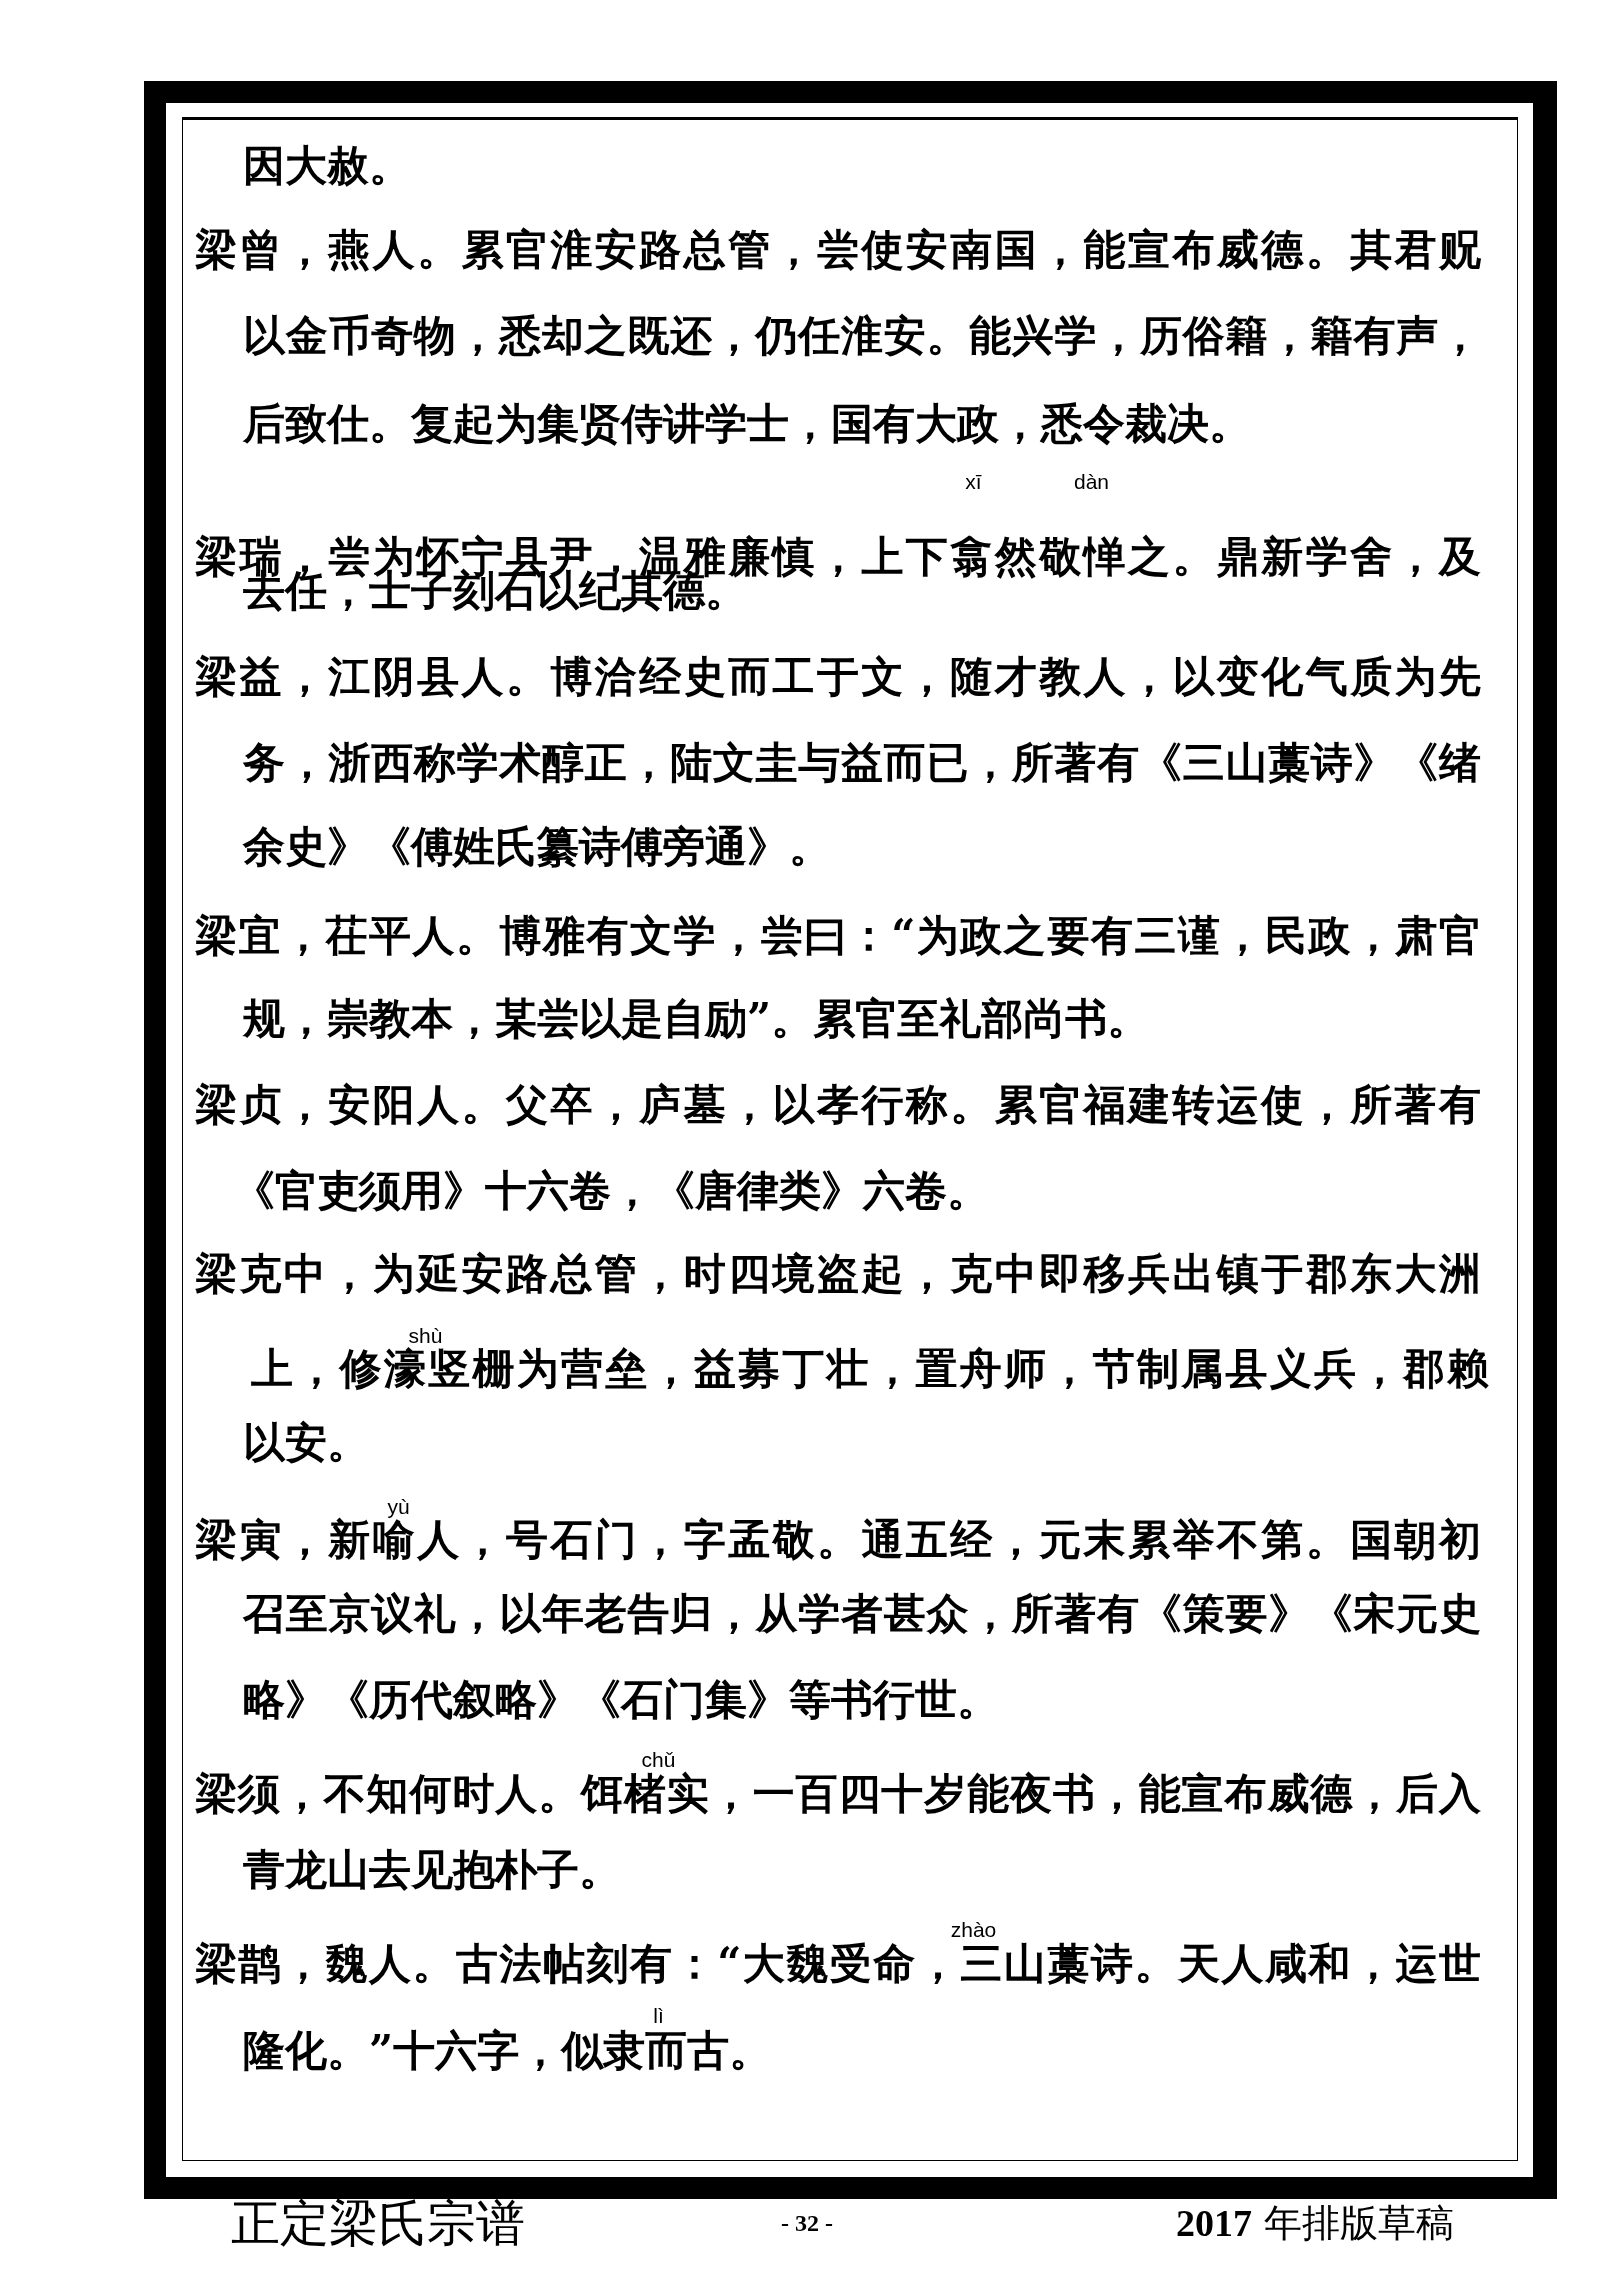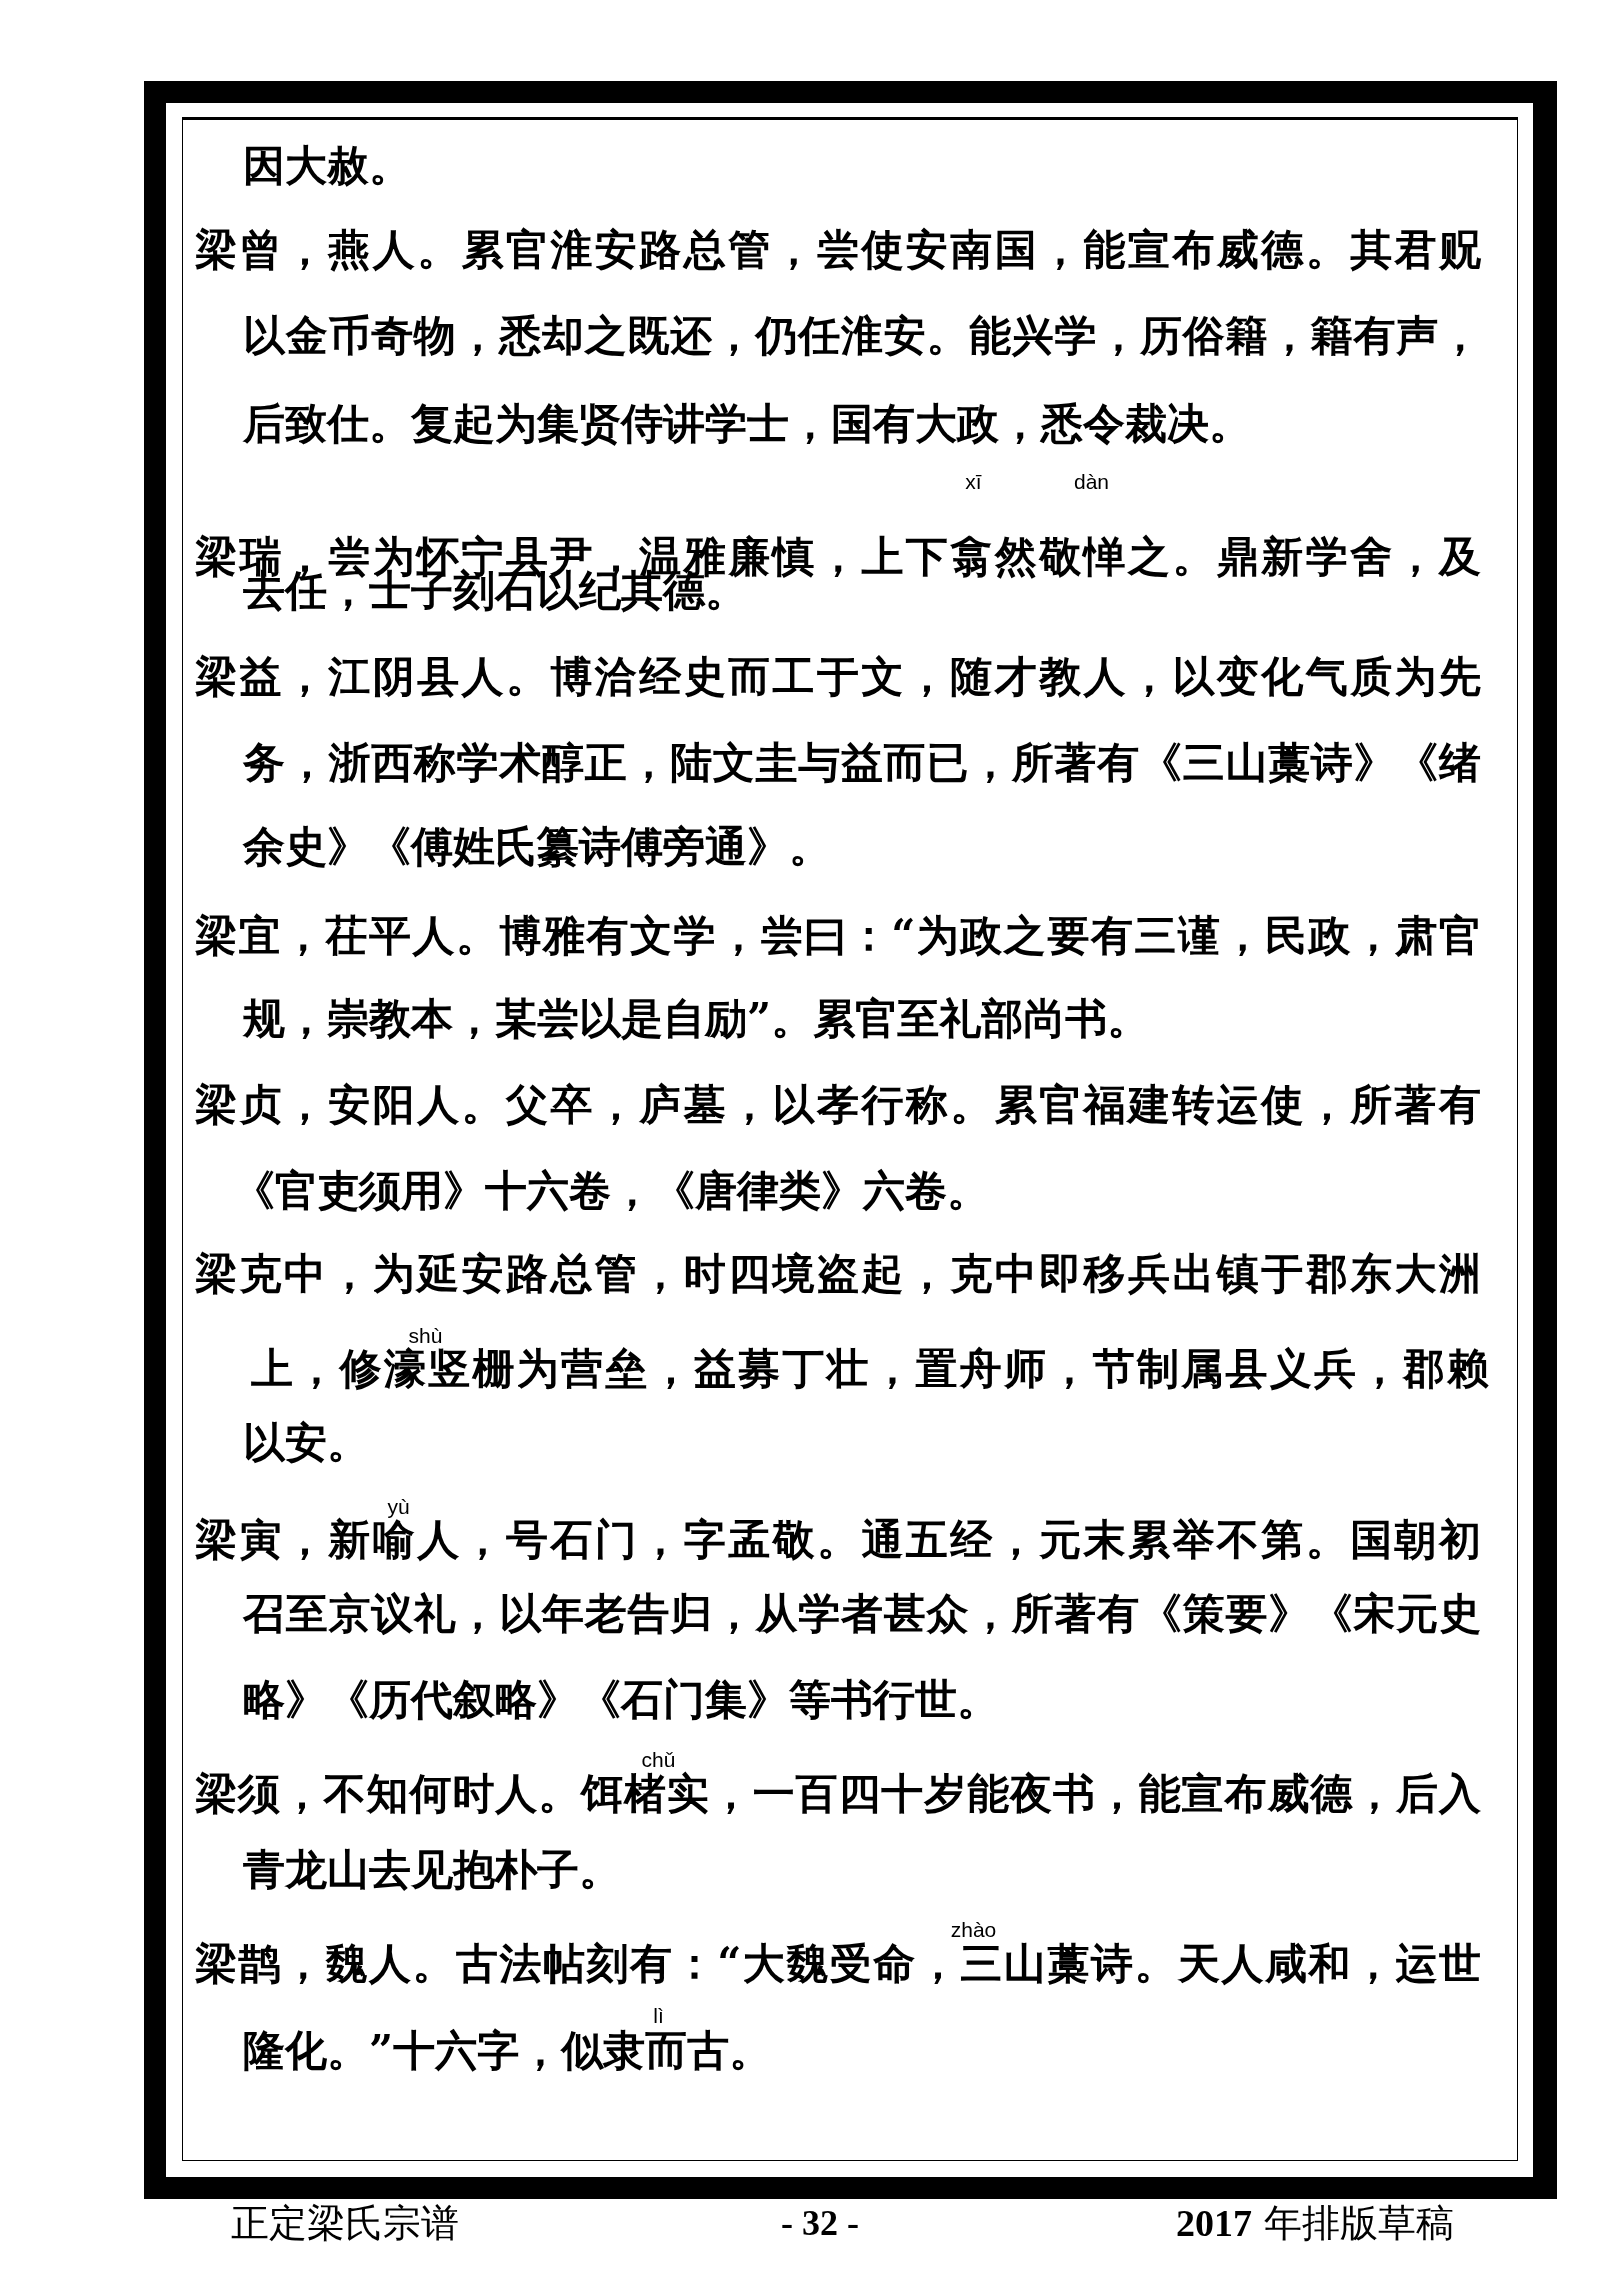--- a/index.html
+++ b/index.html
@@ -80,26 +80,26 @@
   }
   .footer {
     position: absolute;
     top: 2202px;
     height: 43px;
     line-height: 43px;
     white-space: nowrap;
   }
   .footer-title {
     left: 231px;
-    font-size: 38px;
+    font-size: 49px;
     font-family: "DejaVu Serif", "Liberation Serif", serif;
   }
   .footer-page {
     left: 781px;
-    font-size: 36px;
+    font-size: 24px;
     font-weight: bold;
     font-family: "Liberation Serif", "DejaVu Serif", serif;
   }
   .footer-draft {
     left: 1176px;
     font-size: 38px;
     font-family: "DejaVu Serif", "Liberation Serif", serif;
   }
   .footer-draft .year {
     font-weight: bold;

